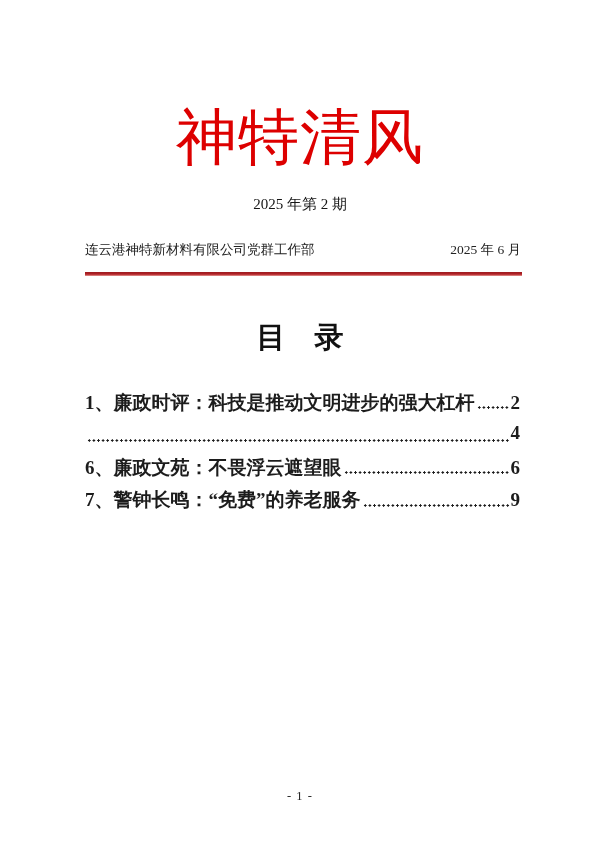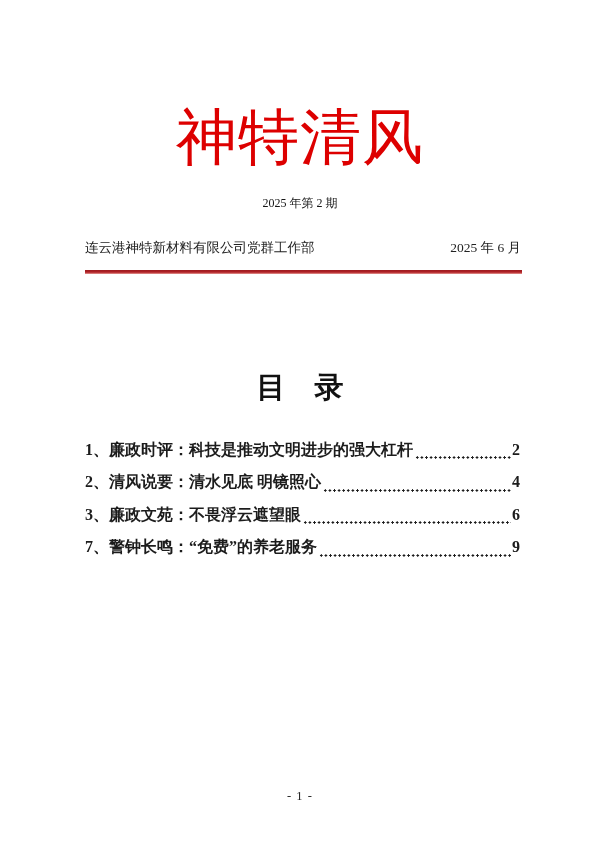--- a/index.html
+++ b/index.html
@@ -19,51 +19,51 @@
     text-align: center;
     font-size: 61px;
     line-height: 1.1;
     font-weight: 500;
     color: var(--title-red);
     letter-spacing: 1px;
   }
   .issue-line {
     margin-top: 24px;
     text-align: center;
-    font-size: 12px;
+    font-size: 15px;
     color: #151515;
   }
   .pub-row {
     display: flex;
     justify-content: space-between;
     align-items: center;
     margin: 27px 79px 0 85px;
     font-size: 13.5px;
     color: #222222;
   }
   .red-rule {
     height: 3.5px;
     margin: 13px 78px 0 85px;
     background: linear-gradient(to bottom, #9c1b1f 0%, var(--rule-red) 55%, #e59a95 100%);
   }
   .toc-heading {
-    margin-top: 94px;
+    margin-top: 42px;
     text-align: center;
     font-size: 29px;
     font-weight: bold;
     color: #111111;
   }
   .toc-list {
     margin: 32px 80px 0 85px;
   }
   .toc-row {
     display: flex;
     align-items: baseline;
     height: 32.5px;
-    font-size: 16px;
+    font-size: 19px;
     font-weight: bold;
     white-space: nowrap;
     color: #1c1c1c;
   }
   .toc-label { flex: 0 0 auto; }
   .toc-dots {
     flex: 1 1 auto;
     align-self: center;
     height: 3px;
     margin: 4px 1px 0 2px;
@@ -104,27 +104,26 @@
 
   <div class="toc-list">
 
     <div class="toc-row">
       <span class="toc-label">1、廉政时评：科技是推动文明进步的强大杠杆</span>
       <span class="toc-dots"></span>
       <span class="toc-page">2</span>
     </div>
 
     <div class="toc-row">
-      <span class="toc-label">2、清风说要：清水见底 明镜照心</span>
       <span class="toc-dots"></span>
       <span class="toc-page">4</span>
     </div>
 
     <div class="toc-row">
-      <span class="toc-label">3、廉政文苑：不畏浮云遮望眼</span>
+      <span class="toc-label">6、廉政文苑：不畏浮云遮望眼</span>
       <span class="toc-dots"></span>
       <span class="toc-page">6</span>
     </div>
 
     <div class="toc-row">
       <span class="toc-label">7、警钟长鸣：“免费”的养老服务</span>
       <span class="toc-dots"></span>
       <span class="toc-page">9</span>
     </div>
 

